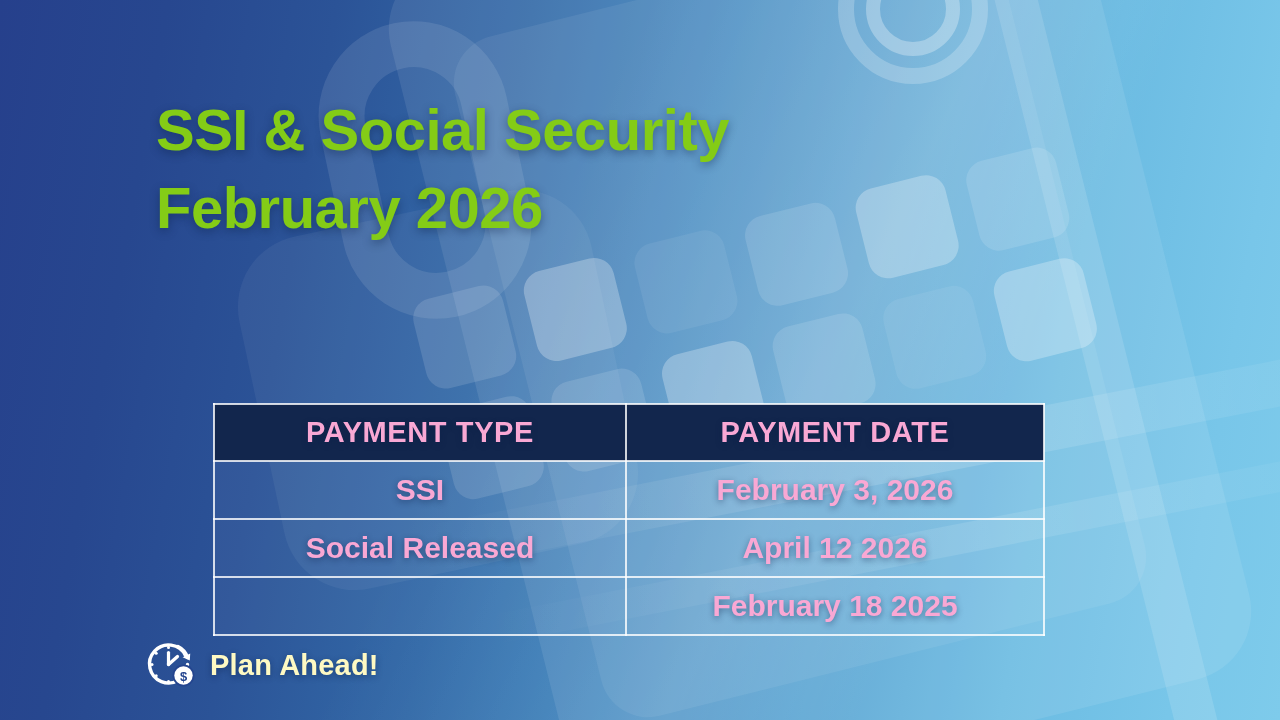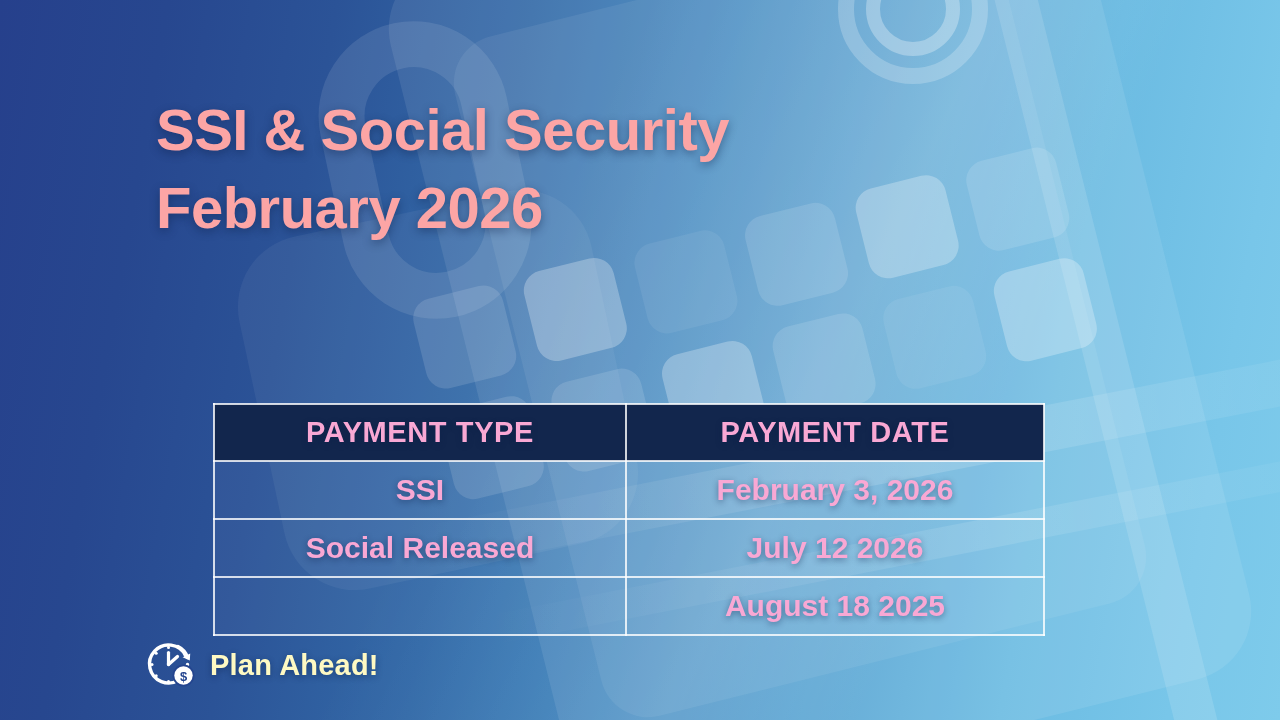--- a/index.html
+++ b/index.html
@@ -162,21 +162,21 @@
     height: 30px;
     background: linear-gradient(90deg, rgba(255,255,255,0.0), rgba(255,255,255,0.12), rgba(255,255,255,0.0));
   }
 
   
   .headline {
     position: absolute;
     left: 156px;
     top: 52px;
     width: 1000px;
-    color: #fca5a5;
+    color: #84cc16;
     font-size: 58px;
     font-weight: bold;
     line-height: 78px;
     letter-spacing: -0.5px;
     text-shadow: 0 3px 10px rgba(10,30,70,0.45);
   }
   .headline .line { display: block; white-space: nowrap; }
 
   
   .schedule-table {
@@ -284,25 +284,25 @@
         <th>PAYMENT DATE</th>
       </tr>
     </thead>
     <tbody>
       <tr>
         <td>SSI</td>
         <td>February 3, 2026</td>
       </tr>
       <tr>
         <td>Social Released</td>
-        <td>July 12 2026</td>
+        <td>April 12 2026</td>
       </tr>
       <tr>
         <td class="empty"></td>
-        <td>August 18 2025</td>
+        <td>February 18 2025</td>
       </tr>
     </tbody>
   </table>
 
   <div class="plan-ahead">
     <span>
       <svg class="clock-money-icon" width="54" height="50" viewBox="0 0 54 50" aria-hidden="true">
 
         <path d="M41.5 15.5 A19 19 0 1 0 43.5 24.5" fill="none" stroke="#ffffff" stroke-width="3.4" stroke-linecap="round"></path>
 

